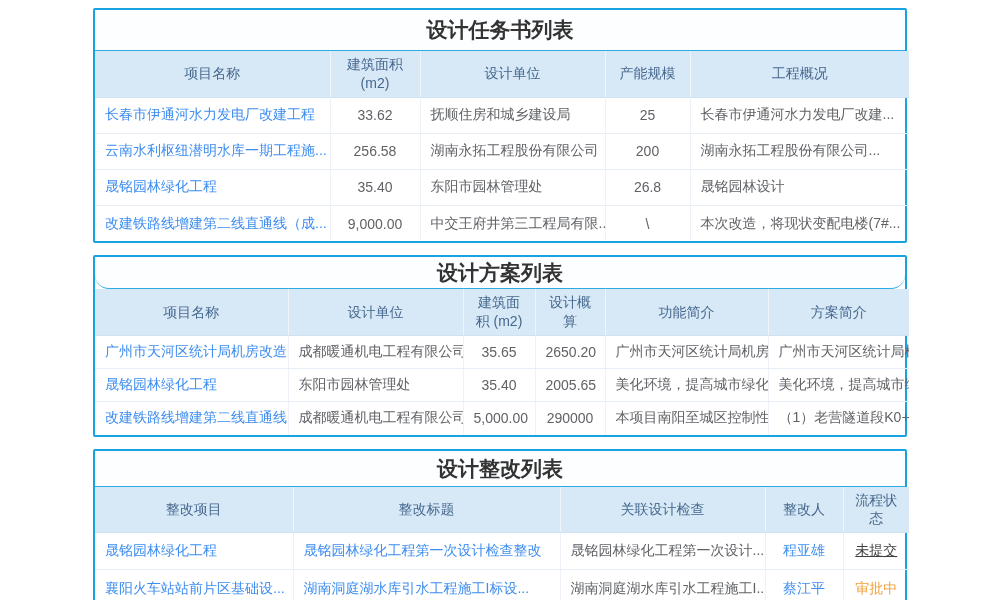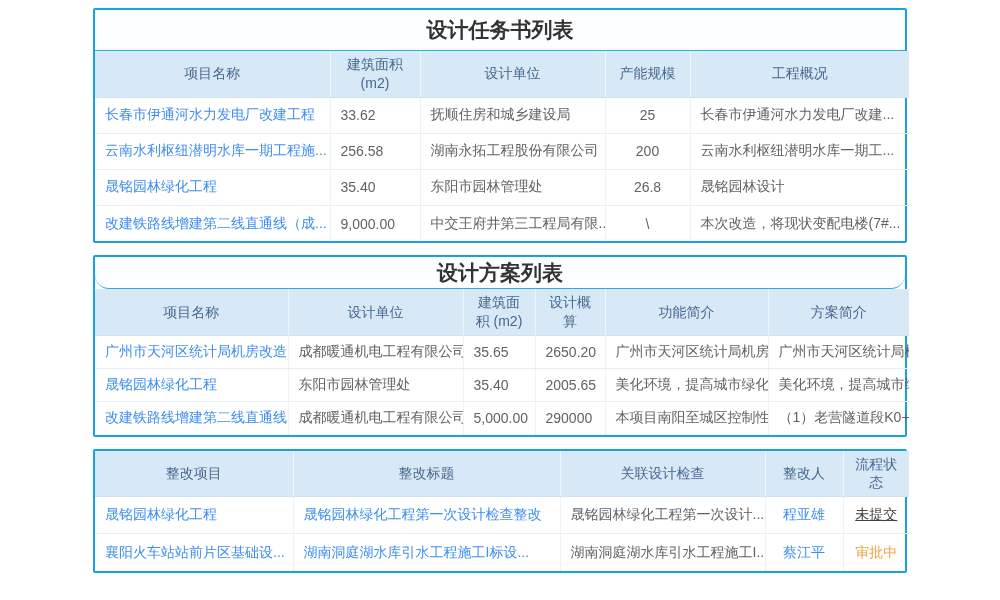--- a/index.html
+++ b/index.html
@@ -58,21 +58,21 @@
   tbody tr:last-child td { border-bottom: none; }
 
   .t1 th { height: 46px; }
   .t1 td { height: 36px; }
   .t2 th { height: 42px; }
   .t2 td { height: 33px; }
   .t3 th { height: 38px; }
   .t3 td { height: 37px; }
 
   .link { color: #3d8df0; cursor: pointer; }
-  .num { text-align: left; }
+  .num { text-align: center; }
   .ctr { text-align: center; }
   .status-pending { color: #404040; text-decoration: underline; }
   .status-review  { color: #efa23c; }
 </style>
 </head>
 <body>
 
 <div class="wrap">
 
   <section class="panel t1">
@@ -100,21 +100,21 @@
           <td class="num">33.62</td>
           <td>抚顺住房和城乡建设局</td>
           <td class="ctr">25</td>
           <td>长春市伊通河水力发电厂改建...</td>
         </tr>
         <tr>
           <td class="link">云南水利枢纽潜明水库一期工程施...</td>
           <td class="num">256.58</td>
           <td>湖南永拓工程股份有限公司</td>
           <td class="ctr">200</td>
-          <td>云南水利枢纽潜明水库一期工...</td>
+          <td>湖南永拓工程股份有限公司...</td>
         </tr>
         <tr>
           <td class="link">晟铭园林绿化工程</td>
           <td class="num">35.40</td>
           <td>东阳市园林管理处</td>
           <td class="ctr">26.8</td>
           <td>晟铭园林设计</td>
         </tr>
         <tr>
           <td class="link">改建铁路线增建第二线直通线（成...</td>
@@ -171,20 +171,21 @@
           <td class="num">5,000.00</td>
           <td class="num">290000</td>
           <td>本项目南阳至城区控制性...</td>
           <td>（1）老营隧道段K0+000...</td>
         </tr>
       </tbody>
     </table>
   </section>
 
   <section class="panel t3">
+    <h2 class="panel-title">设计整改列表</h2>
     <table>
       <colgroup>
         <col style="width:198px">
           <col style="width:267px">
           <col style="width:205px">
           <col style="width:78px">
           <col style="width:66px">
       </colgroup>
       <thead>
         <tr>

